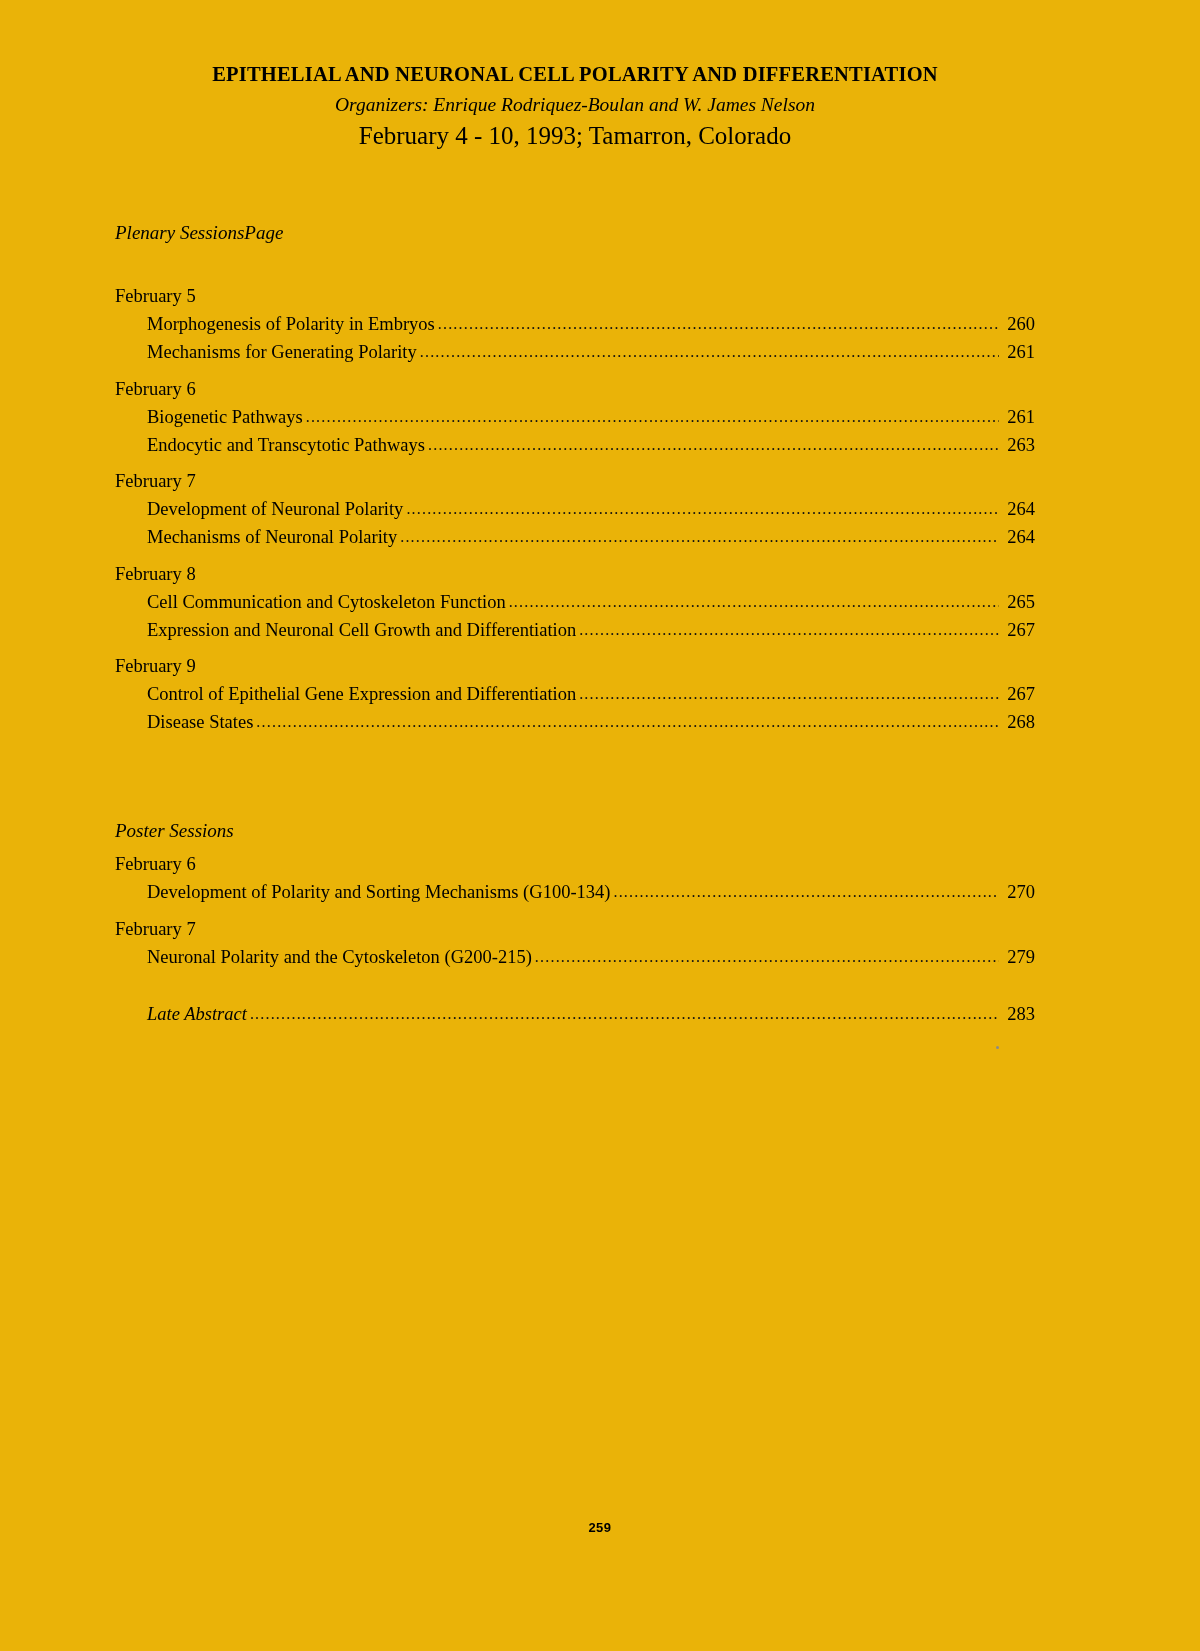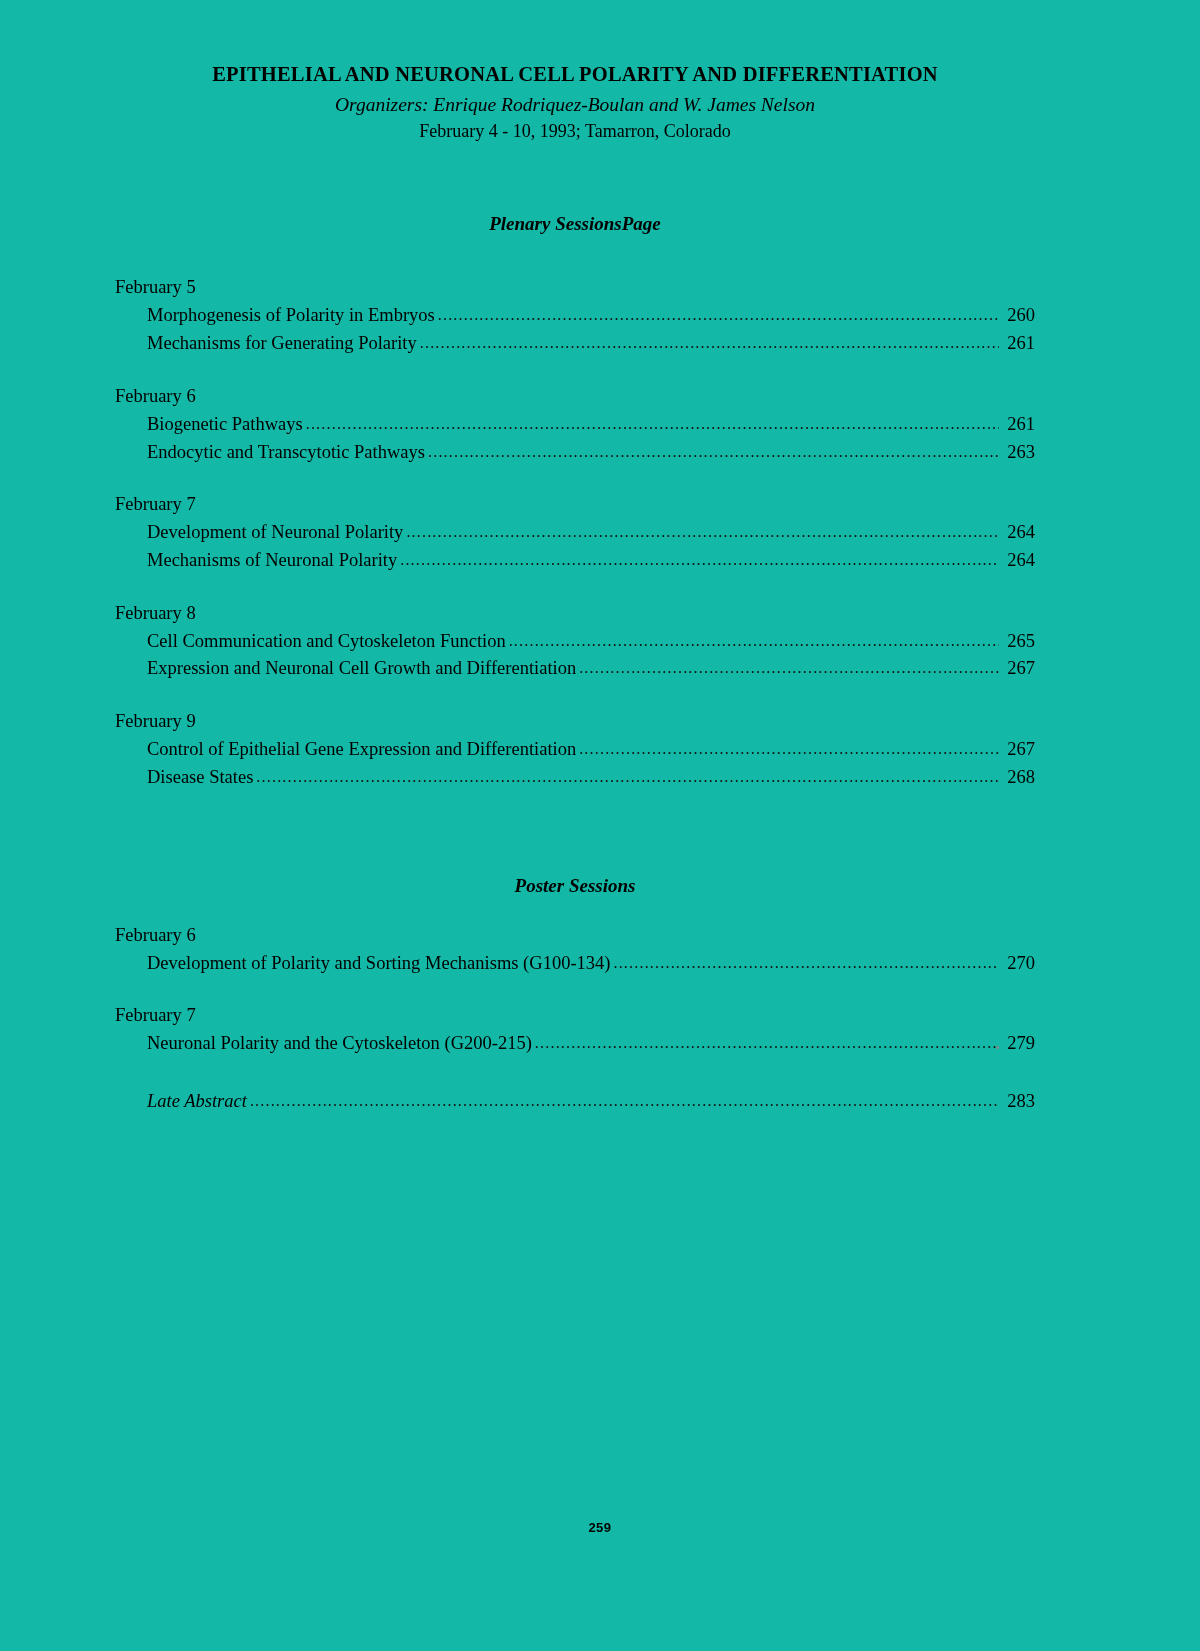--- a/index.html
+++ b/index.html
@@ -13,21 +13,21 @@
     font-family: "Liberation Serif", serif;
     color: #000000;
     position: relative;
     overflow: hidden;
   }
   .page {
     position: absolute;
     top: 0; left: 0;
     width: 1200px;
     height: 1651px;
-    background: #14b8a6;
+    background: #eab308;
   }
   .content {
     position: absolute;
     left: 115px;
     top: 62px;
     width: 920px;
   }
   .title-block {
     text-align: center;
     width: 920px;
@@ -40,46 +40,45 @@
     line-height: 1.25;
     margin: 0 0 4px 0;
   }
   .doc-organizers {
     font-style: italic;
     font-size: 19.5px;
     line-height: 1.3;
     margin: 0 0 3px 0;
   }
   .doc-date {
-    font-size: 18px;
+    font-size: 25px;
     line-height: 1.3;
     margin: 0;
   }
 
   .section-head-row {
     display: flex;
     align-items: baseline;
-    justify-content: center;
+    justify-content: flex-start;
     font-style: italic;
     font-size: 19px;
     margin-top: 70px;
-    font-weight: bold;
   }
   .section-head-row.second {
     margin-top: 83px;
   }
   .section-title {
     font-style: italic;
   }
   .page-col-label {
     font-style: italic;
   }
 
   .day-group {
-    margin-top: 26px;
+    margin-top: 10px;
   }
   .day-group.first {
     margin-top: 40px;
   }
   .day-label {
     font-size: 18.5px;
     line-height: 1.35;
     margin-bottom: 2px;
   }
   .entry {

